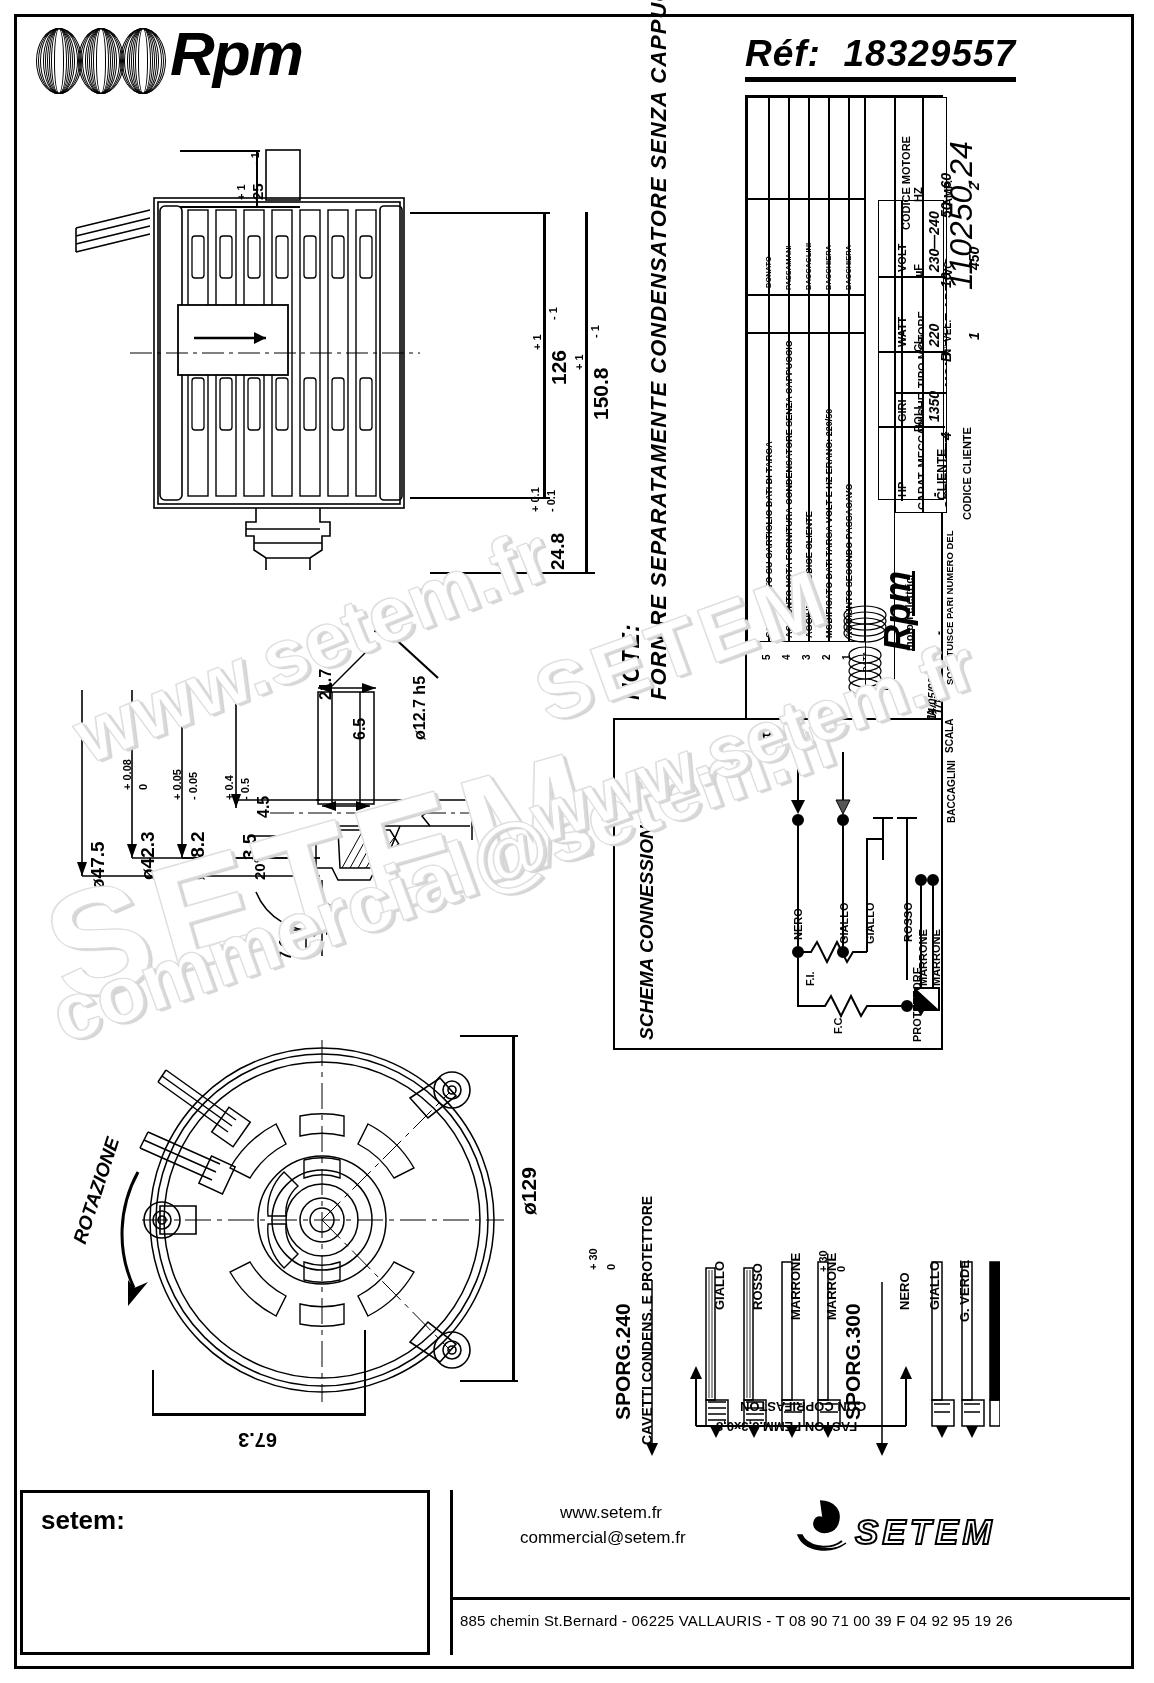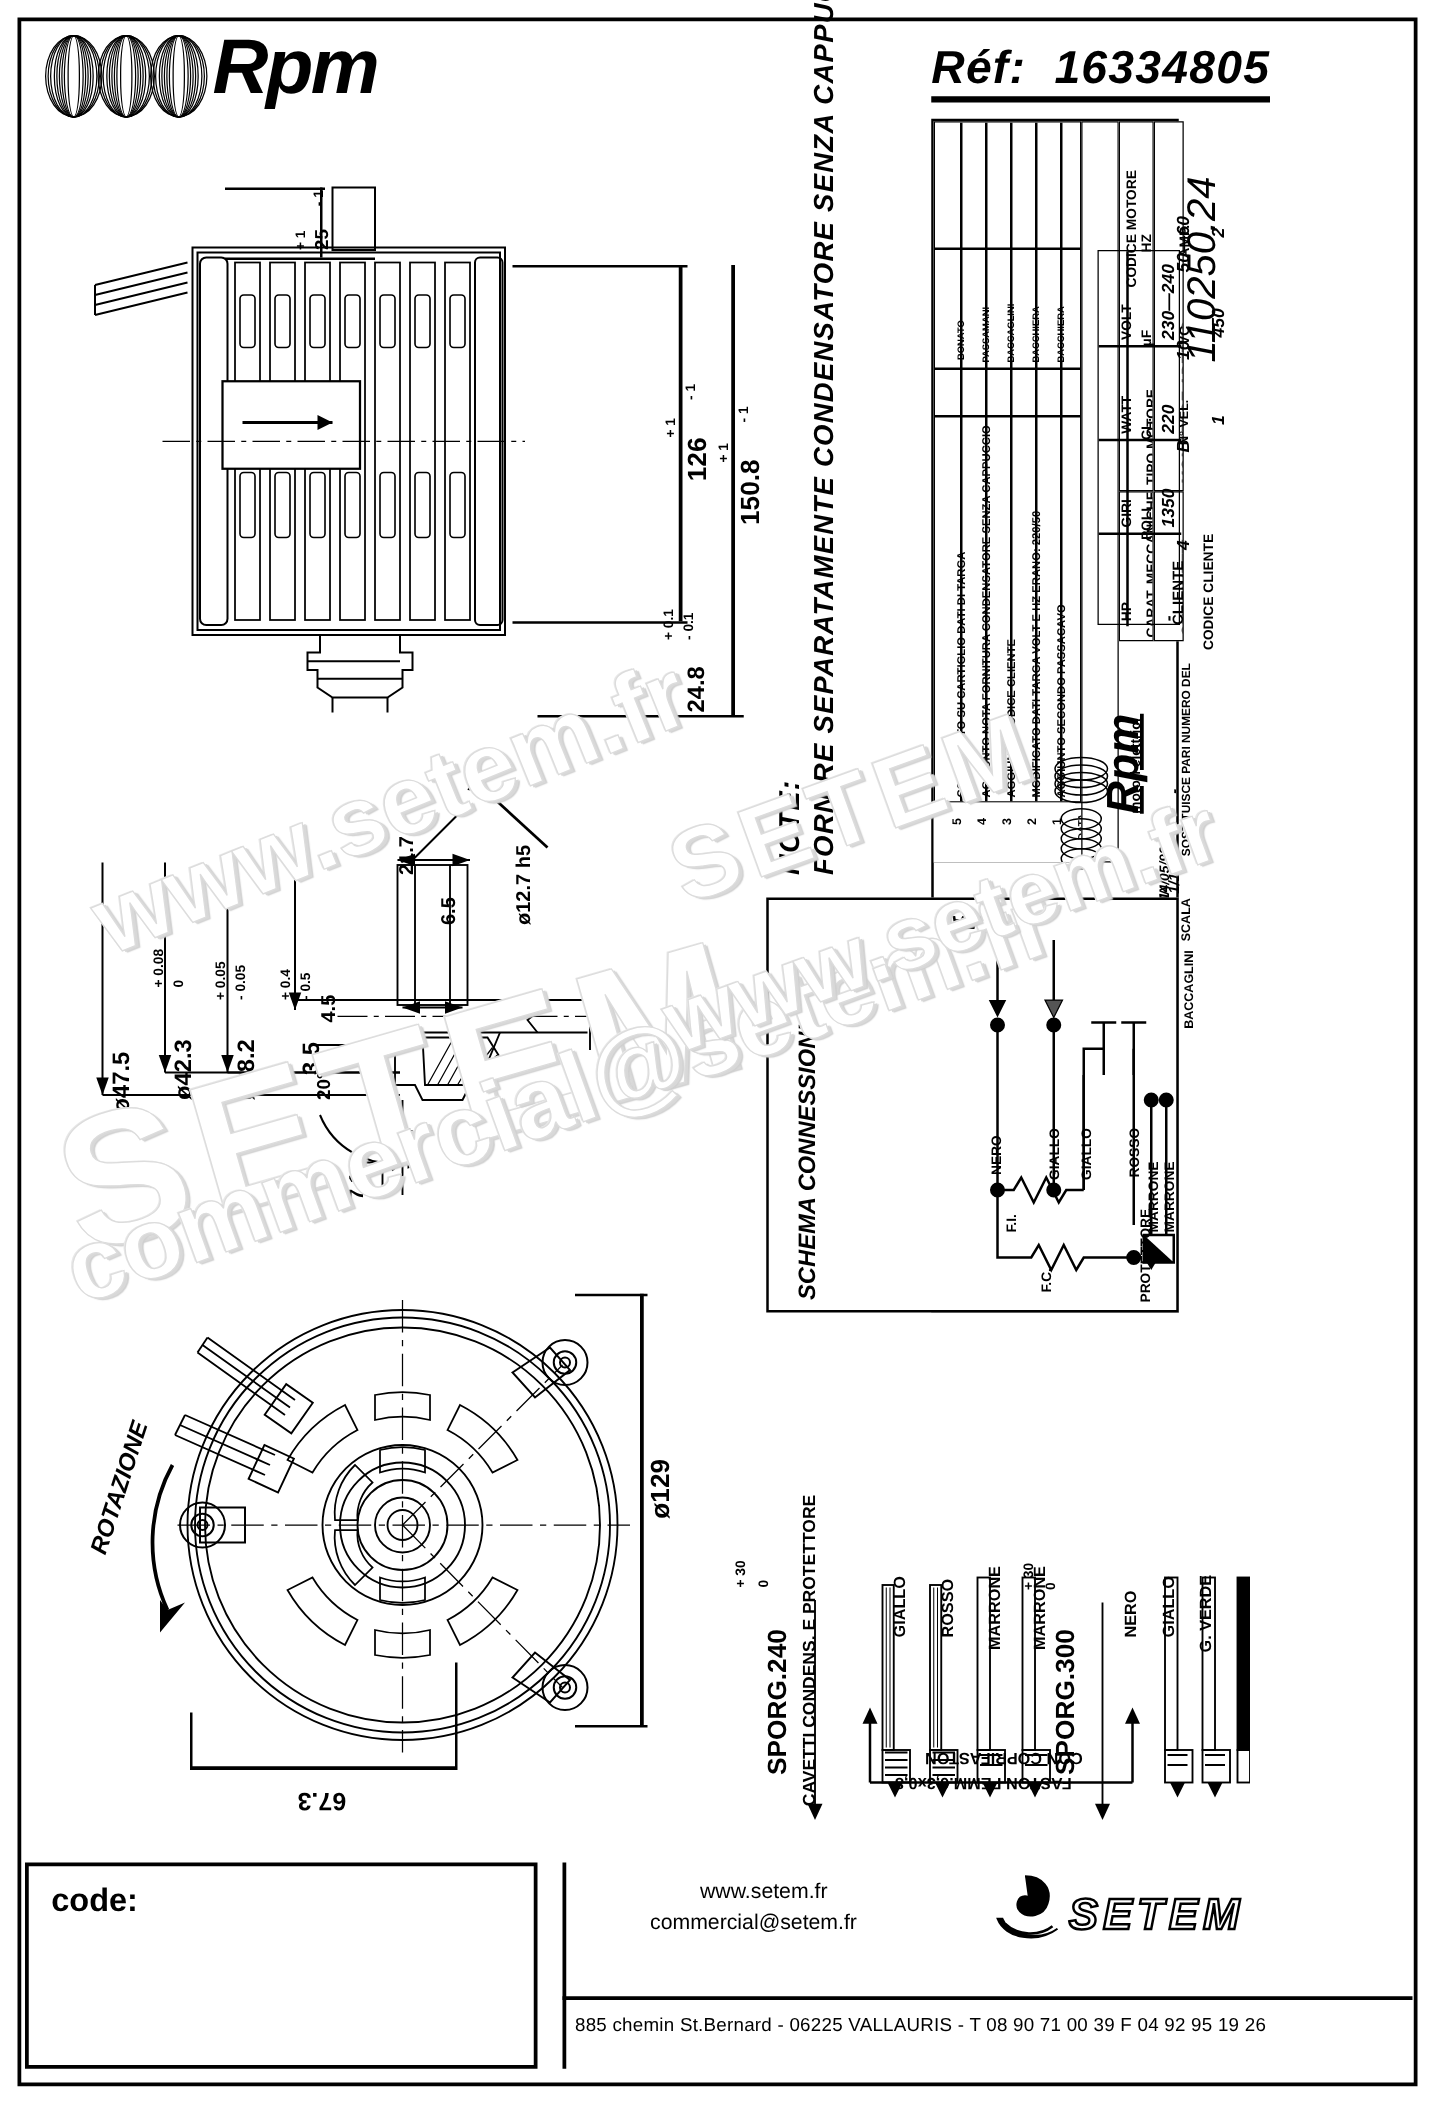--- a/index.html
+++ b/index.html
@@ -94,21 +94,21 @@
         <i style="width: 28.4px; left: 8.8px;"></i>
         <i style="width: 24px; left: 11px;"></i>
         <i style="width: 19.6px; left: 13.2px;"></i>
         <i style="width: 15.2px; left: 15.4px;"></i>
         <i style="width: 10.8px; left: 17.6px;"></i>
       </div>
   </div>
   <div id="rpmword">Rpm</div>
 
   <div id="refbox">
-    <div class="rtxt"><span>Réf:</span>&nbsp;&nbsp;<span>16334805</span></div>
+    <div class="rtxt"><span>Réf:</span>&nbsp;&nbsp;<span>18329557</span></div>
     <div class="rline"></div>
   </div>
 
   <div class="abs" id="sideview" style="left:70px;top:140px;width:540px;height:450px;">
     <svg width="540" height="450" viewBox="0 0 540 450">
       <g fill="none" stroke="#000" stroke-width="1.6">
 
         <path d="M6 88 L80 70 M6 96 L80 78 M6 104 L80 86 M6 112 L80 94"></path>
         <path d="M6 88 L6 112"></path>
 
@@ -644,21 +644,21 @@
         <path d="M16 66 L16 14"></path>
           <path d="M16 6 l-6 13 l12 0 z" fill="#000" stroke="none"></path>
         <path d="M16 66 L226 66"></path>
         <path d="M226 66 L226 14"></path>
           <path d="M226 6 l-6 13 l12 0 z" fill="#000" stroke="none"></path>
       </g>
     </svg>
   </div>
 
   <div id="codebox">
-    <div id="codelbl">code:</div>
+    <div id="codelbl">setem:</div>
   </div>
   <div class="ftxt" style="left:560px;top:1503px;">www.setem.fr</div>
   <div class="ftxt" style="left:520px;top:1528px;">commercial@setem.fr</div>
   <div id="addr">885 chemin St.Bernard  -   06225 VALLAURIS  -  T 08 90 71 00 39   F 04 92 95 19 26</div>
   <div class="ln hl2" style="left:450px;top:1597px;width:680px;"></div>
   <div class="ln vl2" style="left:450px;top:1490px;height:165px;"></div>
   <svg style="position:absolute;left:790px;top:1495px;" width="70" height="62">
     <g fill="#000" stroke="#000" stroke-width="1.5">
       <path d="M30 6 C44 6 52 16 48 28 C45 38 32 40 26 34 C22 30 24 22 30 22 C34 22 36 26 33 28" fill="#000"></path>
       <path d="M8 40 C14 56 40 60 56 48 C42 58 18 54 12 40 Z" fill="#000"></path>

